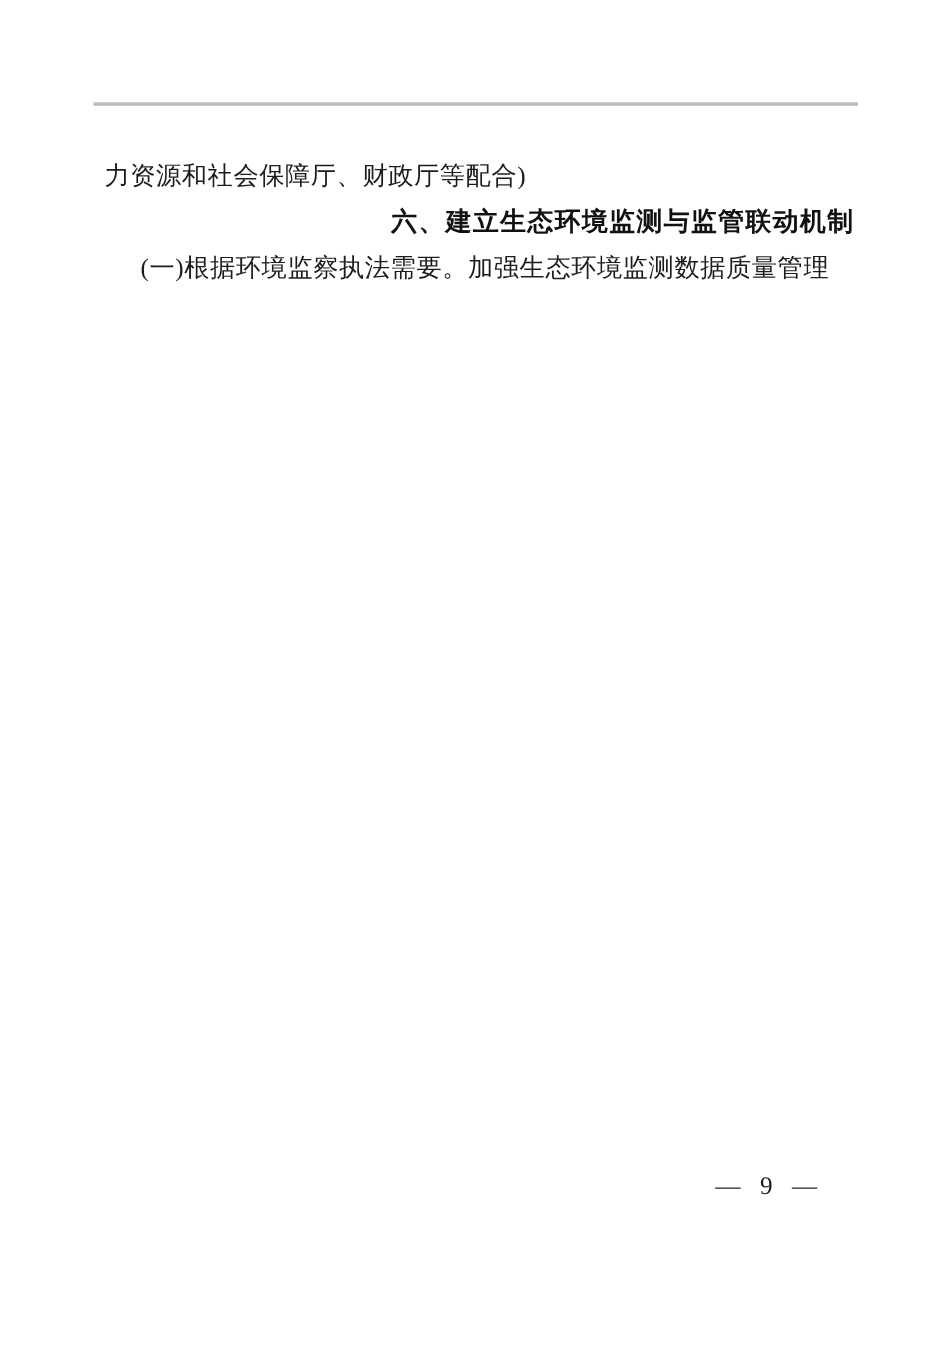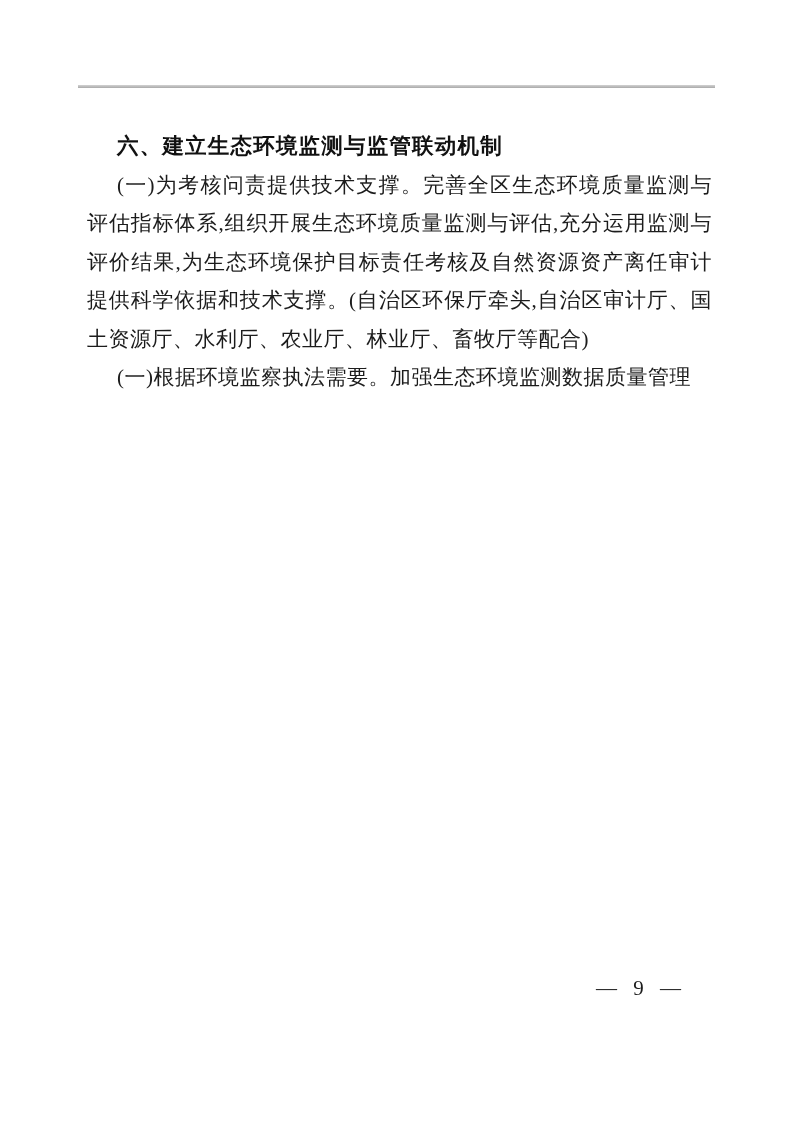--- a/index.html
+++ b/index.html
@@ -30,43 +30,43 @@
   .content p{margin:0;text-indent:30px;}
   .content p.cont{text-indent:0;}
   .sec-heading{
     margin:0;
     font-size:21.5px;
     font-weight:700;
     text-indent:30px;
     letter-spacing:1.2px;
     font-family:"Liberation Sans","DejaVu Sans",sans-serif;
     color:#111;
-    text-align:left;
+    text-align:right;
   }
   .page-number{
     position:absolute;
     right:111px;top:971px;
     font-size:21px;
     line-height:34px;
     word-spacing:9px;
     letter-spacing:1px;
     color:#1c1c1c;
   }
 </style>
 </head>
 <body>
 
 <div class="top-rule"></div>
 
 <div class="content">
 
+  <p class="cont">力资源和社会保障厅、财政厅等配合)</p>
 
   <h2 class="sec-heading">六、建立生态环境监测与监管联动机制</h2>
 
-  <p><span>(一)为考核问责提供技术支撑。</span><span>完善全区生态环境质量监测与评估指标体系,组织开展生态环境质量监测与评估,充分运用监测与评价结果,为生态环境保护目标责任考核及自然资源资产离任审计提供科学依据和技术支撑。(自治区环保厅牵头,自治区审计厅、国土资源厅、水利厅、农业厅、林业厅、畜牧厅等配合)</span></p>
 
 
 
 
   <p><span>(一)根据环境监察执法需要。</span><span>加强生态环境监测数据质量管理</span></p>
 
 </div>
 
 <div class="page-number">— 9 —</div>
 

